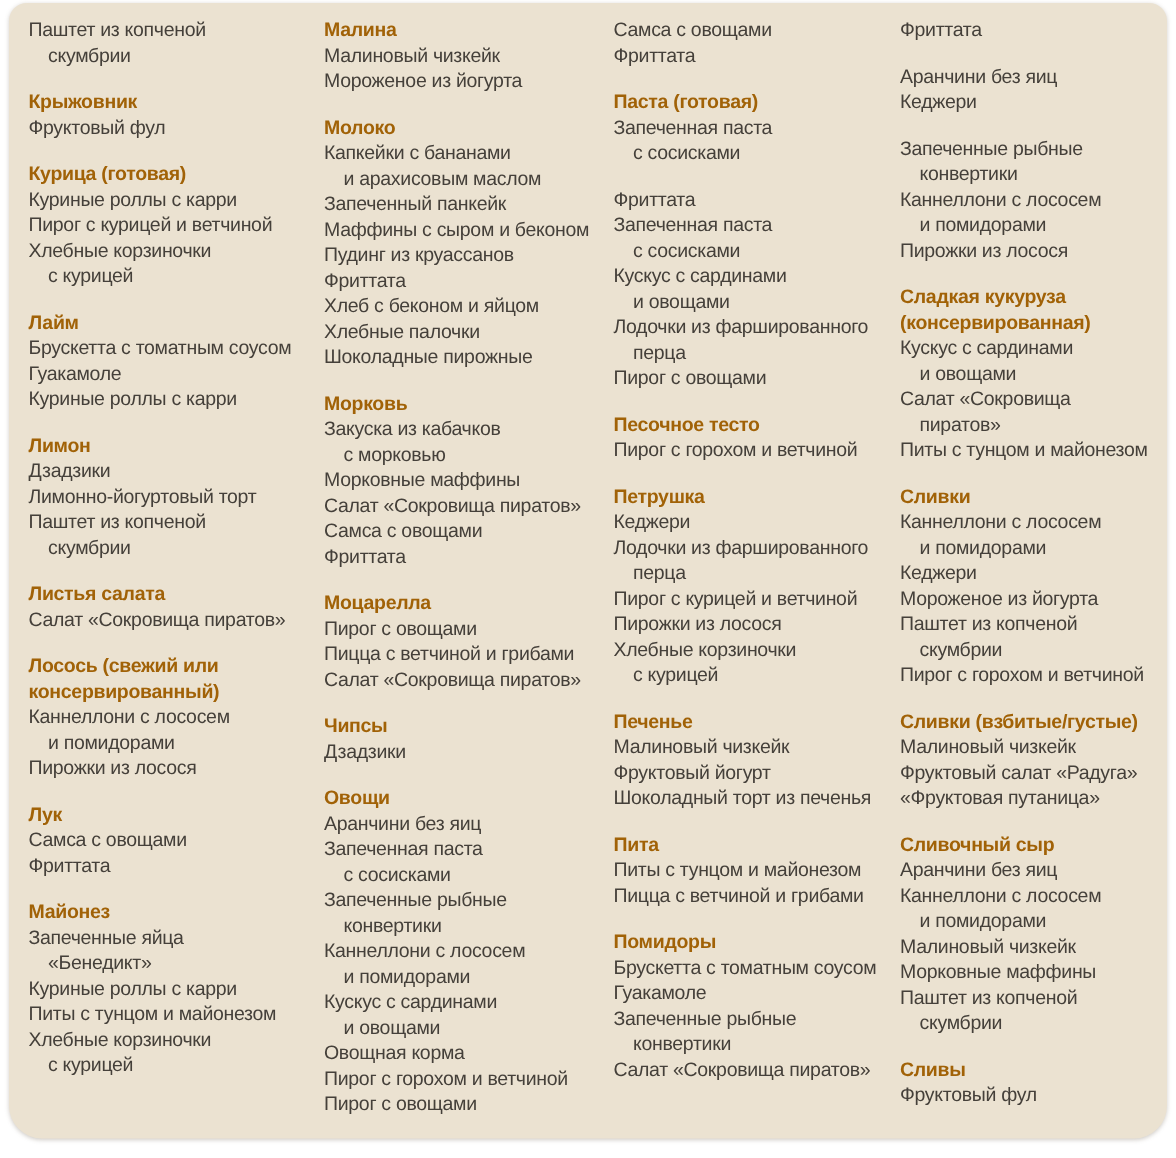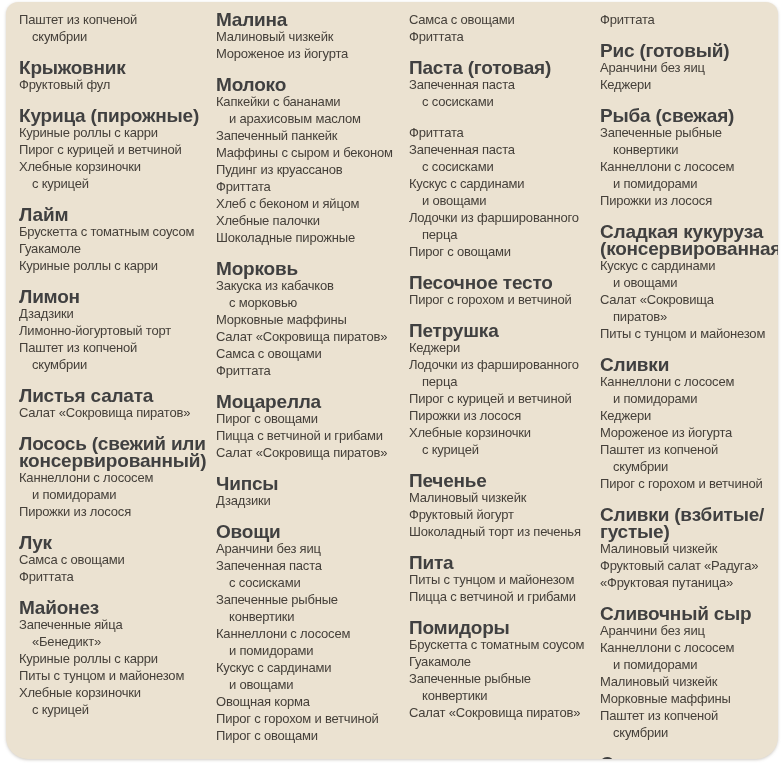--- a/index.html
+++ b/index.html
@@ -23,24 +23,24 @@
   }
   .cols {
     display: grid;
     grid-template-columns: 197px 193px 191px 1fr;
     align-items: start;
   }
   .col { min-width: 0; }
   .section + .section { margin-top: 14px; }
   .hdr {
     margin: 0;
-    font-size: 19px;
+    font-size: 13px;
     font-weight: 700;
     line-height: 17px;
-    color: #404040;
+    color: #a16207;
     letter-spacing: -0.2px;
     white-space: pre-line;
   }
   .items {
     margin: 0;
     padding: 0;
     list-style: none;
   }
   .item {
     font-size: 13px;
@@ -68,21 +68,21 @@
   </section>
 
   <section class="section">
     <h3 class="hdr">Крыжовник</h3>
     <ul class="items">
   <li class="item">Фруктовый фул</li>
 </ul>
   </section>
 
   <section class="section">
-    <h3 class="hdr">Курица (пирожные)</h3>
+    <h3 class="hdr">Курица (готовая)</h3>
     <ul class="items">
   <li class="item">Куриные роллы с карри</li>
 
   <li class="item">Пирог с курицей и ветчиной</li>
 
   <li class="item">Хлебные корзиночки
 с курицей</li>
 </ul>
   </section>
 
@@ -338,30 +338,28 @@
 </div>
     <div class="col">
   <section class="section">
 
     <ul class="items">
   <li class="item">Фриттата</li>
 </ul>
   </section>
 
   <section class="section">
-    <h3 class="hdr">Рис (готовый)</h3>
     <ul class="items">
   <li class="item">Аранчини без яиц</li>
 
   <li class="item">Кеджери</li>
 </ul>
   </section>
 
   <section class="section">
-    <h3 class="hdr">Рыба (свежая)</h3>
     <ul class="items">
   <li class="item">Запеченные рыбные
 конвертики</li>
 
   <li class="item">Каннеллони с лососем
 и помидорами</li>
 
   <li class="item">Пирожки из лосося</li>
 </ul>
   </section>

